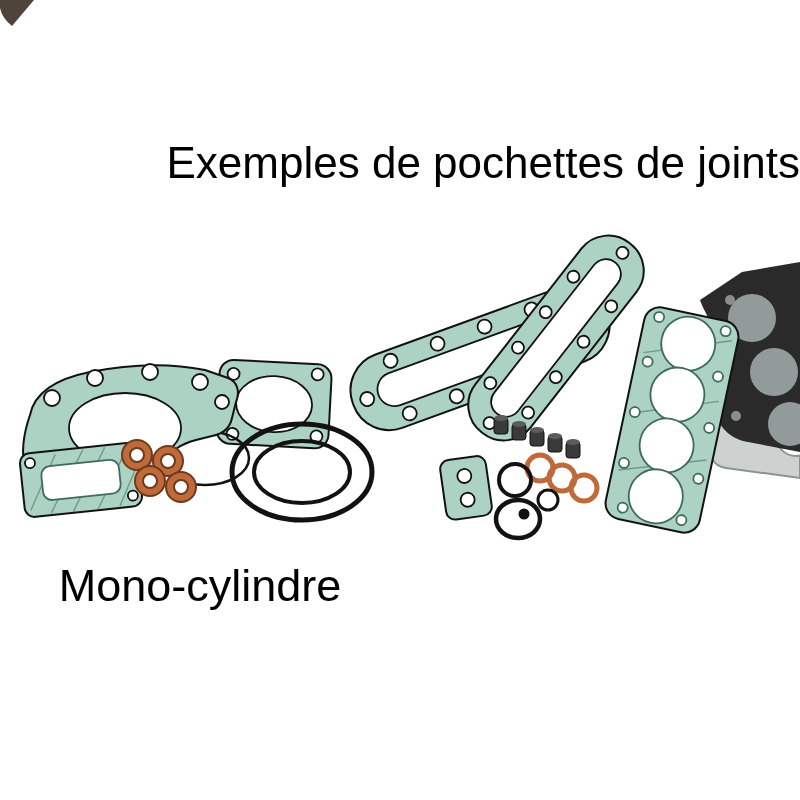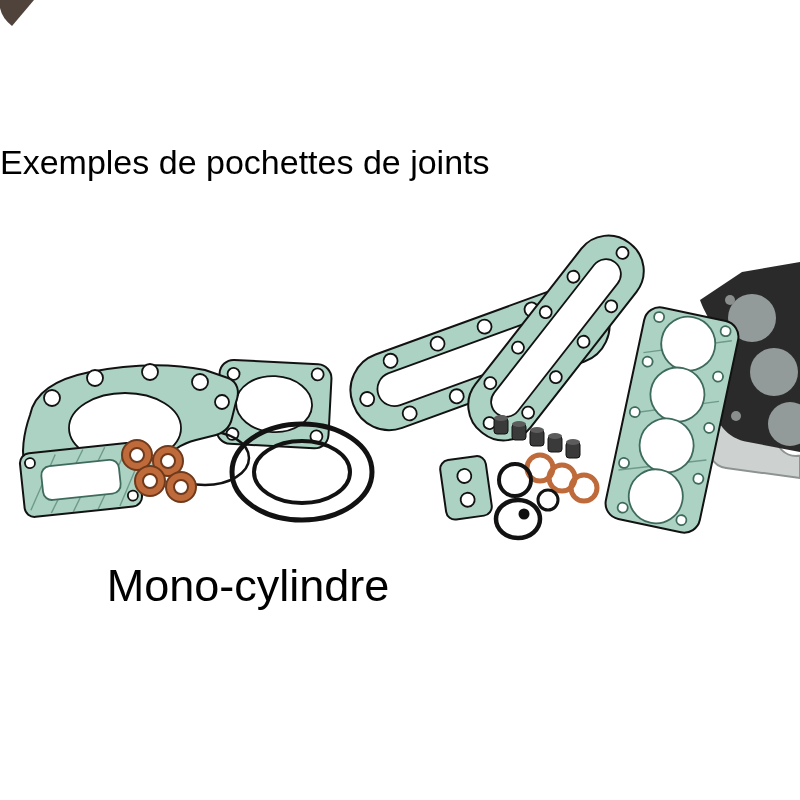--- a/index.html
+++ b/index.html
@@ -13,26 +13,26 @@
     --silver-line:#8d9392;
     --bore-grey:#939b9a;
   }
   html,body{margin:0;padding:0;background:#fff;}
   .page{
     position:relative;width:800px;height:800px;background:#fff;overflow:hidden;
     font-family:"Liberation Sans", sans-serif;color:#000;
   }
   .title{
     position:absolute;top:134px;left:0;width:800px;
-    text-align:left;font-size:34px;line-height:57px;font-weight:400;
+    text-align:right;font-size:44px;line-height:57px;font-weight:400;
   }
   .caption{
     position:absolute;top:560px;font-size:45px;font-weight:400;text-align:center;
   }
-  .caption.left{left:12px;width:400px;padding-left:36px;}
+  .caption.left{left:0;width:400px;}
   .caption.right{left:392px;width:400px;}
   svg{position:absolute;top:0;left:0;}
   .teal{fill:var(--teal);stroke:var(--ink);stroke-width:2;}
   .hole{fill:#fff;stroke:var(--ink);stroke-width:1.8;}
   .hole-soft{fill:#fff;stroke:var(--teal-dark);stroke-width:1.8;}
   .ring{fill:none;stroke:var(--ink);}
   .hatch{stroke:var(--teal-dark);stroke-width:1.4;opacity:.55;}
 </style>
 </head>
 <body>

